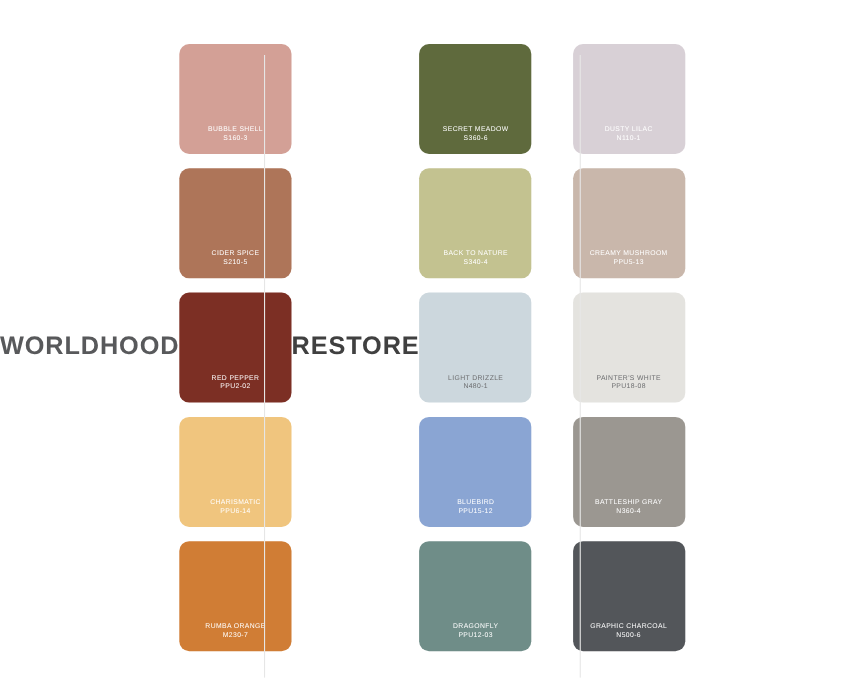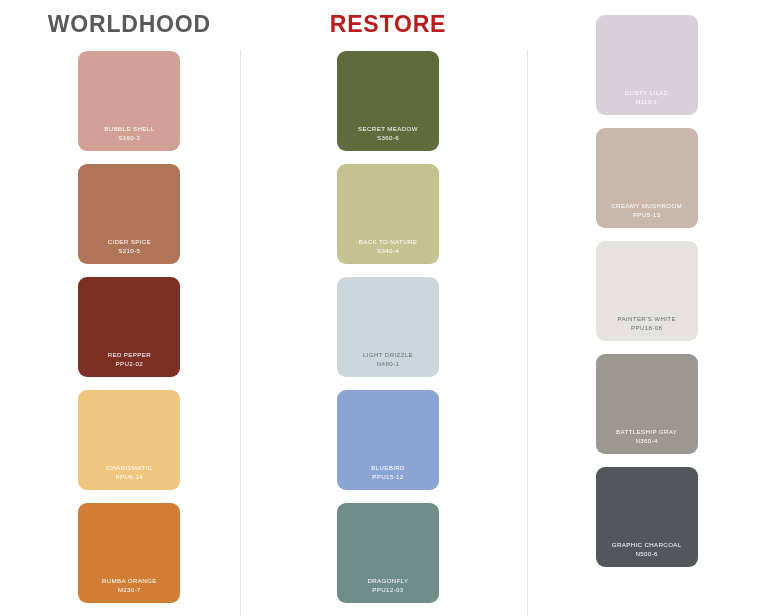--- a/index.html
+++ b/index.html
@@ -21,21 +21,21 @@
   }
   .columns {
     display: flex;
     width: 100%;
     height: 100%;
   }
   .palette-column {
     position: relative;
     flex: 1 1 33.3333%;
     display: flex;
-    flex-direction: column;
+    flex-direction: row;
     align-items: center;
     box-sizing: border-box;
   }
   .column-title {
     font-size: 23px;
     font-weight: bold;
     letter-spacing: 0.8px;
     color: #58595b;
     text-align: center;
     margin-top: 13px;
@@ -122,21 +122,21 @@
           <div class="swatch-code">PPU6-14</div>
         </div>
         <div class="swatch label-light" style="background-color: rgb(208, 125, 53);">
           <div class="swatch-name">RUMBA ORANGE</div>
           <div class="swatch-code">M230-7</div>
         </div>
       </div>
     </div>
 
     <div class="palette-column">
-      <div class="column-title" style="color: #b91c1c;">RESTORE</div>
+      <div class="column-title" style="color: #404040;">RESTORE</div>
       <div class="swatch-stack">
         <div class="swatch label-light" style="background-color: rgb(95, 106, 61);">
           <div class="swatch-name">SECRET MEADOW</div>
           <div class="swatch-code">S360-6</div>
         </div>
         <div class="swatch label-light" style="background-color: rgb(195, 194, 144);">
           <div class="swatch-name">BACK TO NATURE</div>
           <div class="swatch-code">S340-4</div>
         </div>
         <div class="swatch label-dark" style="background-color: rgb(204, 215, 221);">

